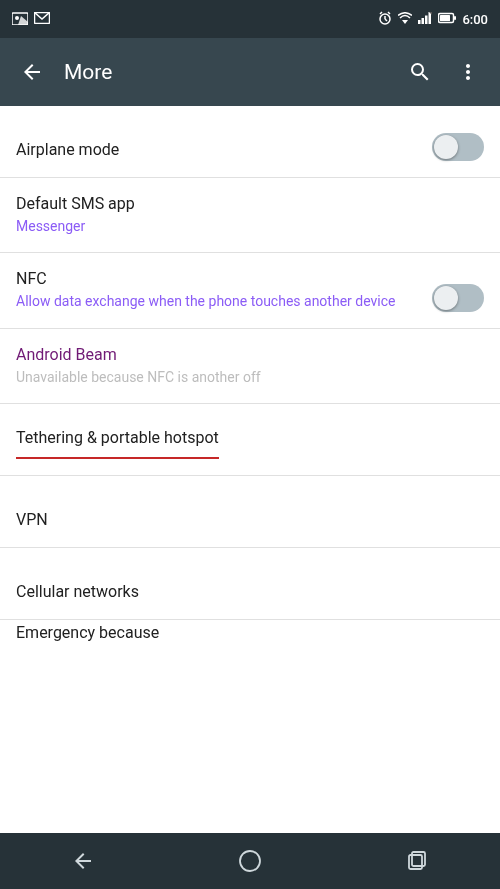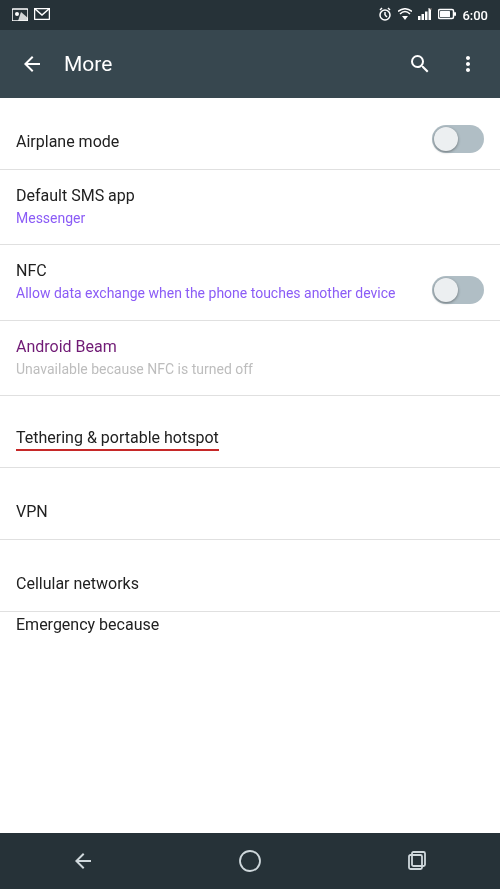--- a/index.html
+++ b/index.html
@@ -9,21 +9,21 @@
       font-family: 'Roboto', Arial, sans-serif;
       background: #fff;
       display: flex;
       flex-direction: column;
       overflow: hidden;
     }
 
     
     .status-bar {
       background: #263238;
-      height: 30px;
+      height: 38px;
       display: flex;
       align-items: center;
       justify-content: space-between;
       padding: 0 12px;
       flex-shrink: 0;
     }
     .status-bar-left {
       display: flex;
       align-items: center;
       gap: 6px;
@@ -279,27 +279,27 @@
       <div class="setting-subtitle">Allow data exchange when the phone touches another device</div>
     </div>
     <div class="toggle-switch">
       <div class="toggle-knob"></div>
     </div>
   </div>
 
   <div class="setting-item" style="cursor:default;">
     <div class="setting-item-content">
       <div class="setting-title disabled">Android Beam</div>
-      <div class="setting-subtitle disabled">Unavailable because NFC is turned off</div>
-    </div>
-  </div>
-
-  <div class="setting-item">
-    <div class="setting-item-content">
-      <div style="display:inline-block; padding-bottom: 0; border-bottom: 2px solid #c62828;">
+      <div class="setting-subtitle disabled">Unavailable because NFC is another off</div>
+    </div>
+  </div>
+
+  <div class="setting-item">
+    <div class="setting-item-content">
+      <div style="display:inline-block; padding-bottom: 8px; border-bottom: 2px solid #c62828;">
         <span class="setting-title">Tethering &amp; portable hotspot</span>
       </div>
     </div>
   </div>
 
   <div class="setting-item">
     <div class="setting-item-content">
       <div class="setting-title">VPN</div>
     </div>
   </div>

